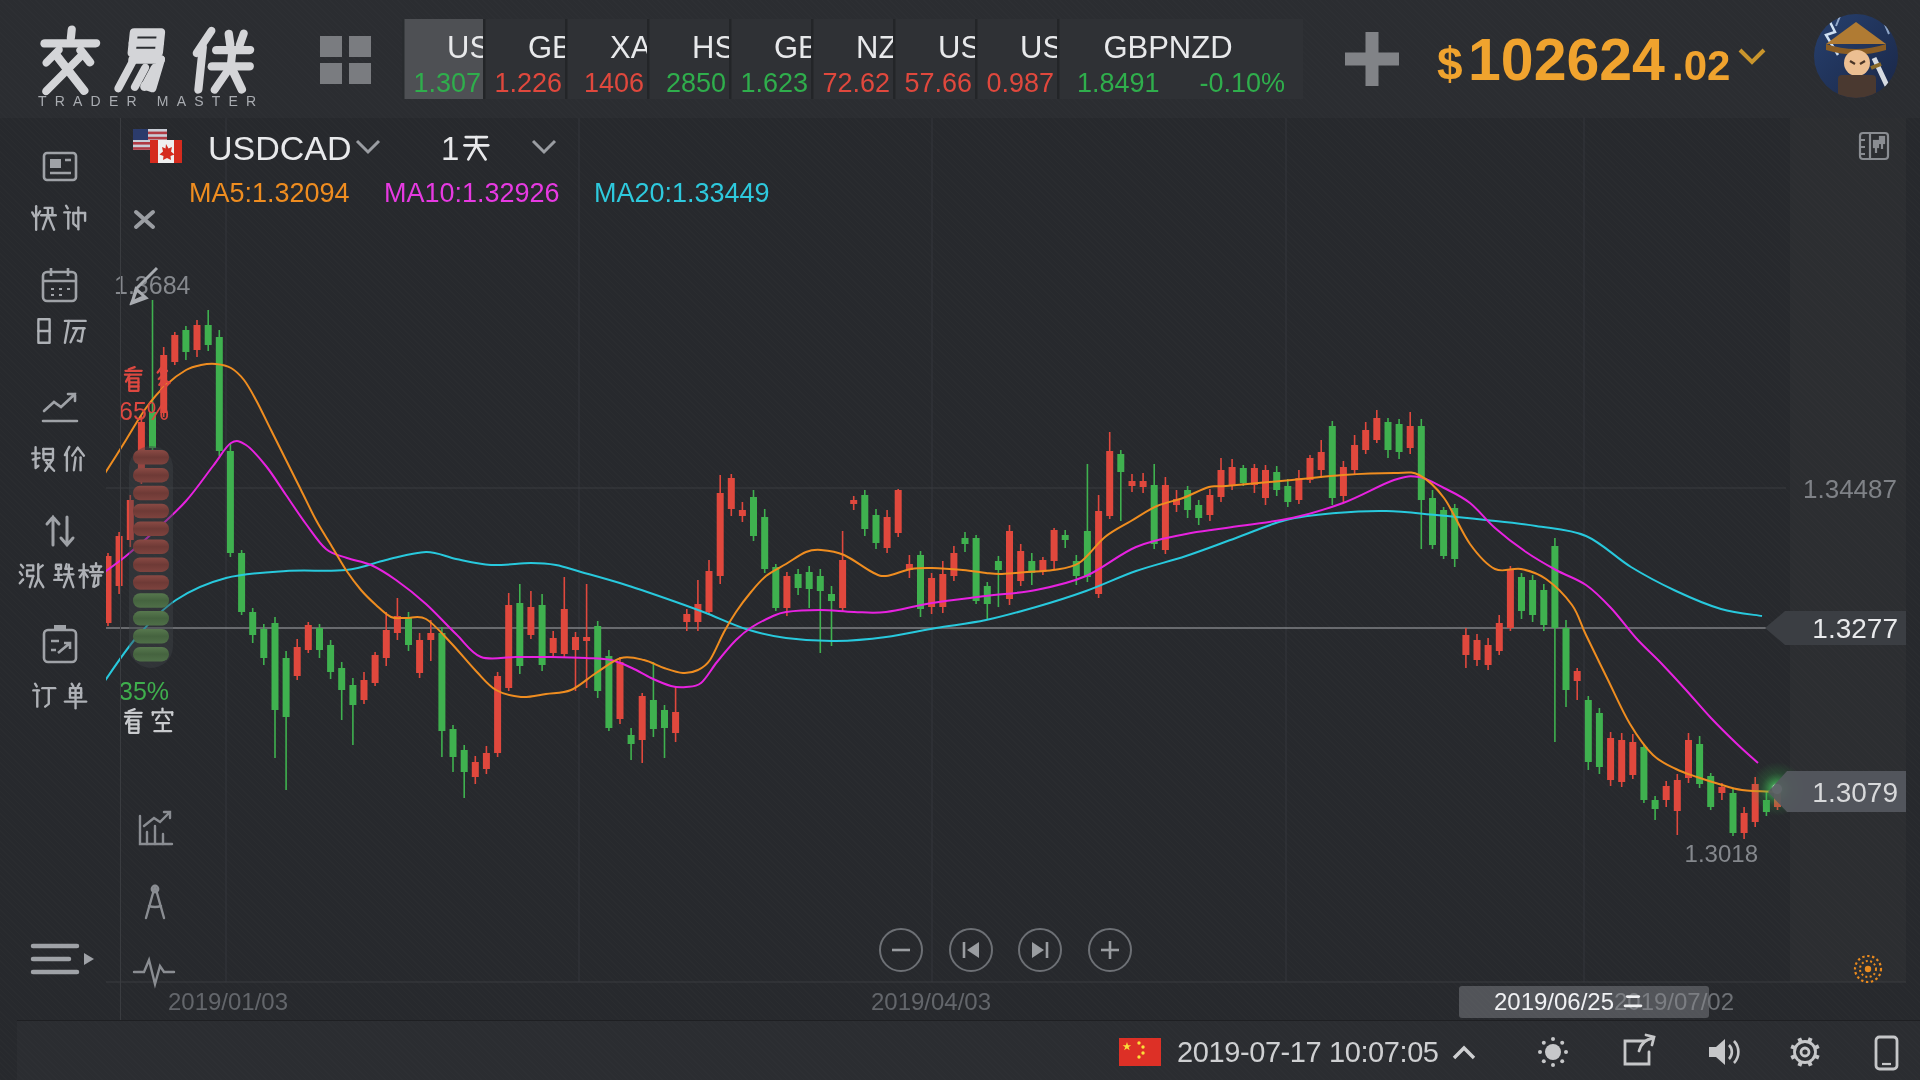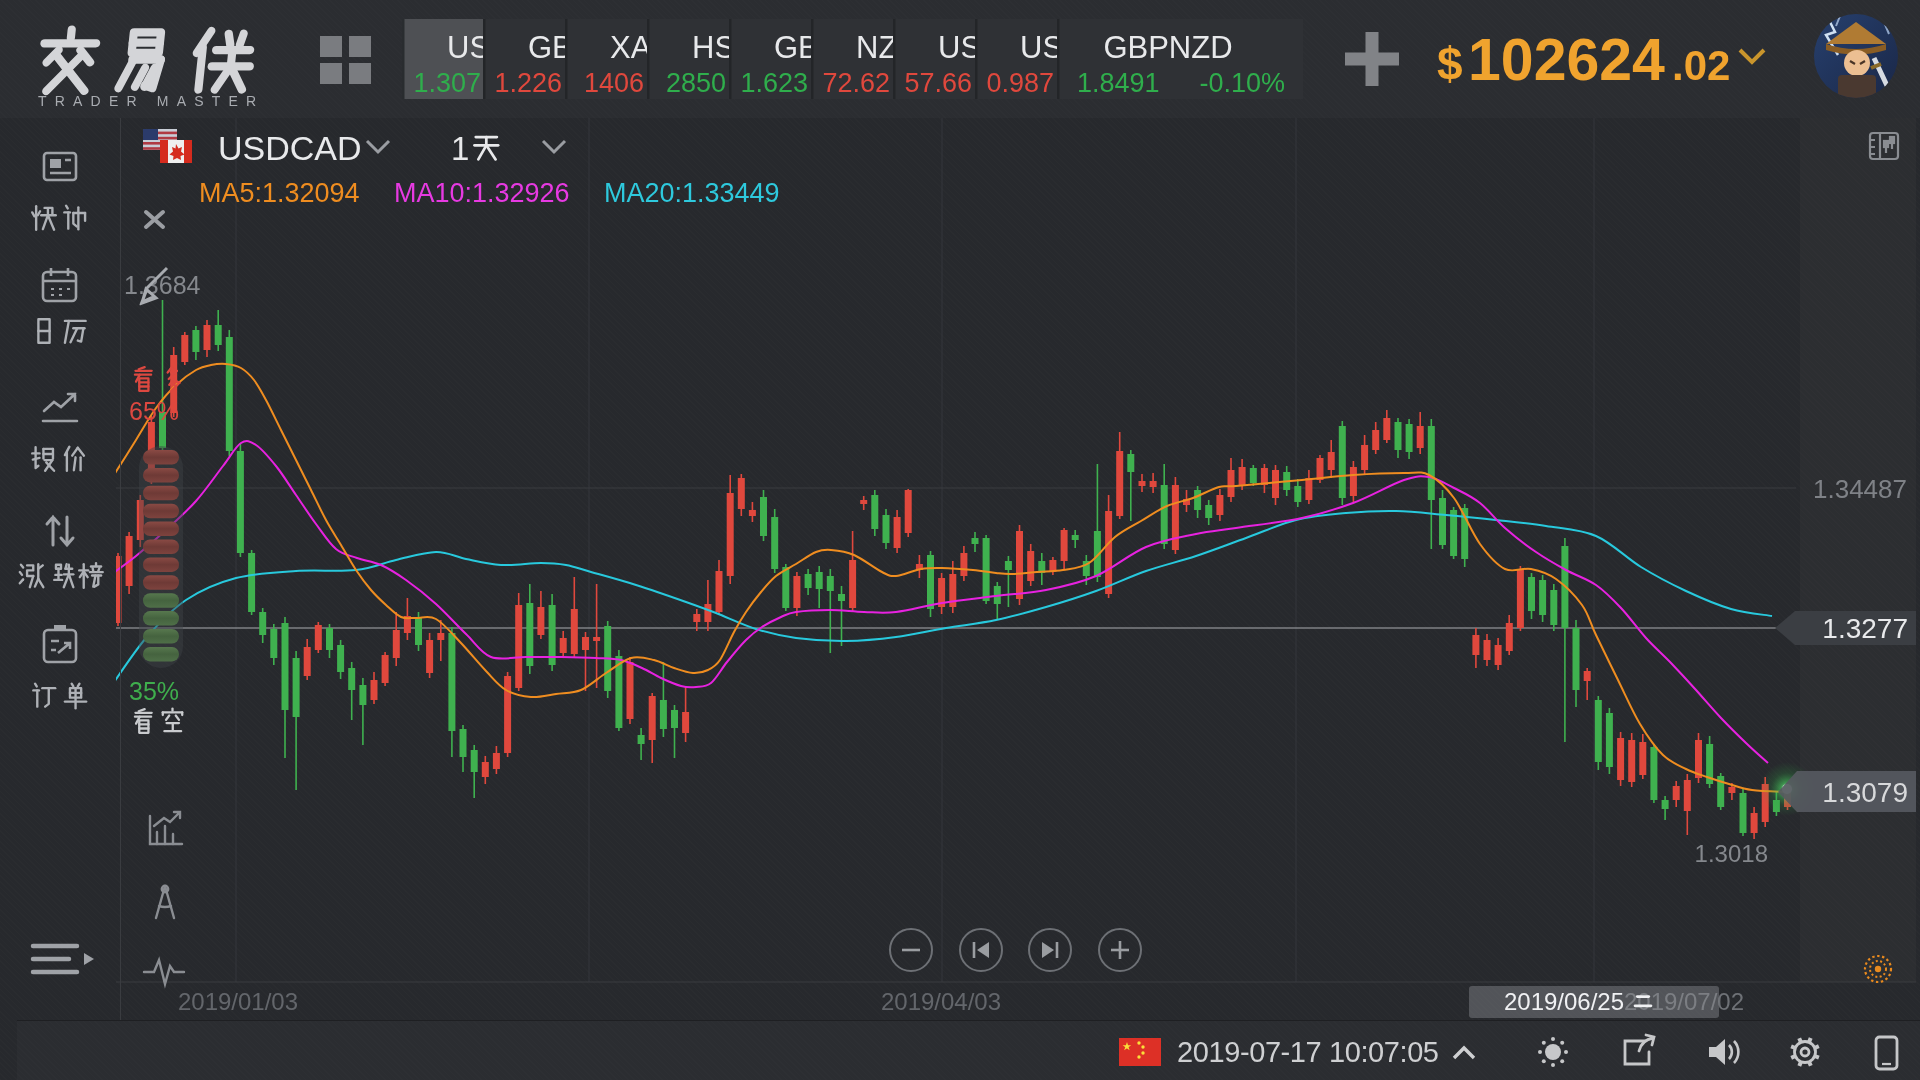--- a/index.html
+++ b/index.html
@@ -3,21 +3,21 @@
 <style>
 * { margin:0; padding:0; box-sizing:border-box; }
 html,body { width:1920px; height:1080px; overflow:hidden; background:#27292d; font-family:"Liberation Sans", sans-serif; }
 #app { position:relative; width:1920px; height:1080px;
   background:#27292d;
   background-image: repeating-linear-gradient(45deg, rgba(255,255,255,0.010) 0 1px, transparent 1px 4px);
 }
 .hdr { position:absolute; left:0; top:0; width:1920px; height:118px; background:#2b2d31;
   background-image: repeating-linear-gradient(45deg, rgba(255,255,255,0.012) 0 1px, transparent 1px 4px); }
 .sep  { position:absolute; left:120px; top:118px; width:1px; height:902px; background:#3a3c40; }
-.chart { position:absolute; left:116px; top:118px; width:1800px; height:902px; }
+.chart { position:absolute; left:106px; top:118px; width:1800px; height:902px; }
 .sidebar { position:absolute; left:0; top:118px; width:120px; height:902px; }
 .bbar { position:absolute; left:17px; top:1020px; width:1920px; height:60px; background:#2b2d31;
   border-top:1px solid #1e1f22;
   background-image: repeating-linear-gradient(45deg, rgba(255,255,255,0.012) 0 1px, transparent 1px 4px); }
 </style></head>
 <body>
 <div id="app">
   <div class="hdr"><svg width="1920" height="118" viewBox="0 0 1920 118" font-family="Liberation Sans, sans-serif">
 <g transform="translate(38,27) scale(0.6800) skewX(-6)" fill="none" stroke="#d4d5d8" stroke-width="12.06" stroke-linecap="round" stroke-linejoin="round">
           <path d="M50,4 L50,16"></path>

